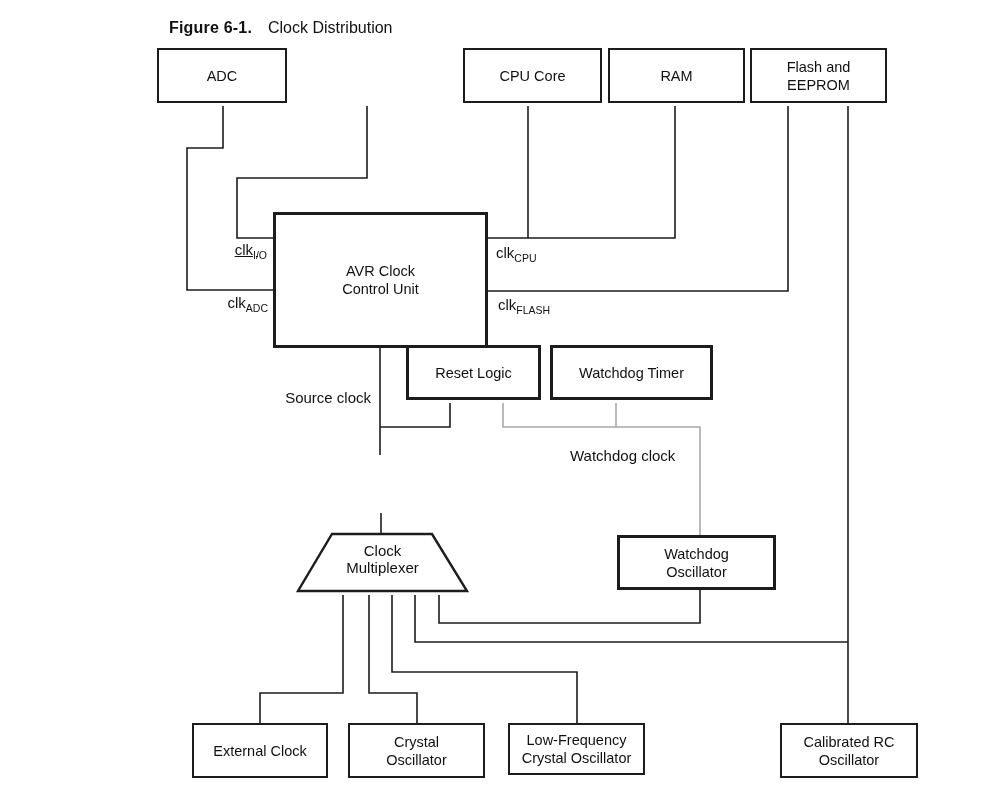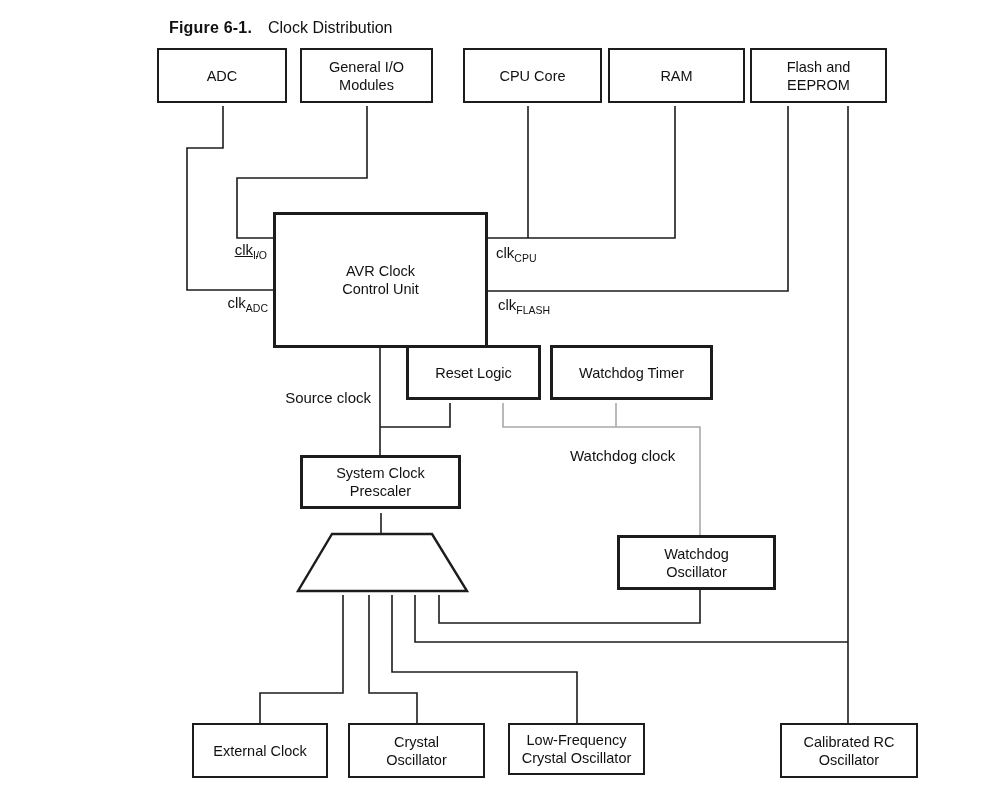--- a/index.html
+++ b/index.html
@@ -56,36 +56,34 @@
     <polyline points="700,590 700,623 439,623 439,595" stroke="#1c1c1c" marker-end="url(#arrow)"></polyline>
     <polyline points="260,723 260,693 343,693 343,595" stroke="#1c1c1c" marker-end="url(#arrow)"></polyline>
     <polyline points="417,723 417,693 369,693 369,595" stroke="#1c1c1c" marker-end="url(#arrow)"></polyline>
     <polyline points="577,723 577,672 392,672 392,595" stroke="#1c1c1c" marker-end="url(#arrow)"></polyline>
 
     <polyline points="700,535 700,427 503,427 503,403" marker-end="url(#arrow)" stroke="#a9a9a9"></polyline>
     <polyline points="616,427 616,403" marker-end="url(#arrow)" stroke="#a9a9a9"></polyline>
   </svg>
 
   <div class="node" style="left:157px;top:48px;width:130px;height:55px;">ADC</div>
-  <div class="node" style="left:300px;top:48px;width:133px;height:55px;">General I/O
-Modules</div>
   <div class="node" style="left:463px;top:48px;width:139px;height:55px;">CPU Core</div>
   <div class="node" style="left:608px;top:48px;width:137px;height:55px;">RAM</div>
   <div class="node" style="left:750px;top:48px;width:137px;height:55px;">Flash and
 EEPROM</div>
 
   <div class="node thick" style="left:273px;top:212px;width:215px;height:136px;">AVR Clock
 Control Unit</div>
 
   <div class="node thick" style="left:406px;top:345px;width:135px;height:55px;">Reset Logic</div>
   <div class="node thick" style="left:550px;top:345px;width:163px;height:55px;">Watchdog Timer</div>
 
-  <div class="node thick" style="left:300px;top:455px;width:161px;height:54px;">System Clock
-Prescaler</div>
 
+  <div class="floating center" style="left:298px;top:542px;width:169px;">Clock
+Multiplexer</div>
 
   <div class="node thick" style="left:617px;top:535px;width:159px;height:55px;">Watchdog
 Oscillator</div>
 
   <div class="node" style="left:192px;top:723px;width:136px;height:55px;">External Clock</div>
   <div class="node" style="left:348px;top:723px;width:137px;height:55px;">Crystal
 Oscillator</div>
   <div class="node" style="left:508px;top:723px;width:137px;height:52px;">Low-Frequency
 Crystal Oscillator</div>
   <div class="node" style="left:780px;top:723px;width:138px;height:55px;">Calibrated RC

